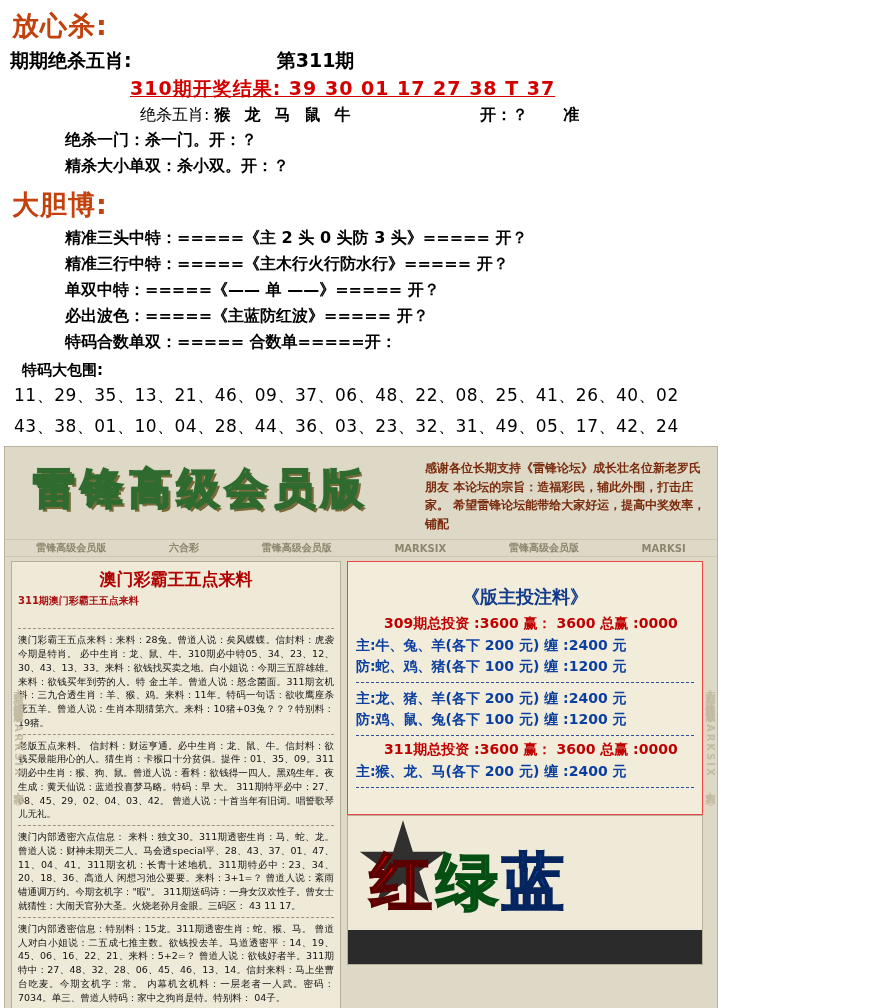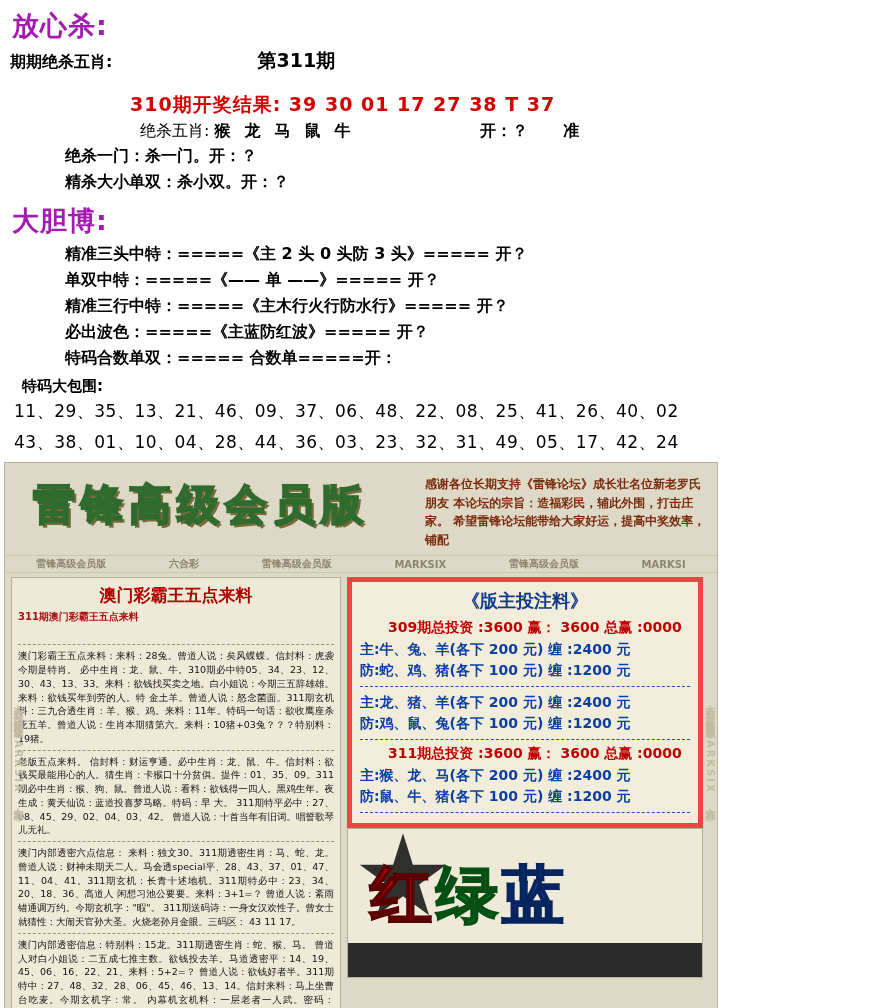--- a/index.html
+++ b/index.html
@@ -7,31 +7,32 @@
     width:888px;
     background:#ffffff;
     font-family:"DejaVu Sans","Liberation Sans",sans-serif;
     color:#000;
   }
   .page{position:relative;width:888px;min-height:1008px;overflow:hidden;}
 
   
   .top{padding:6px 10px 0 10px;}
   .h-red{
-    color:#a21caf;font-weight:bold;font-size:27px;letter-spacing:1px;
+    color:#c2410c;font-weight:bold;font-size:27px;letter-spacing:1px;
     margin:2px 0 4px 2px;
   }
   .row{display:block;line-height:1.35;}
-  .lbl{font-weight:bold;font-size:16px;margin-top:38px;}
+  .lbl{font-weight:bold;font-size:19px;margin-top:38px;}
   .center-title{
     display:inline-block;margin-left:140px;font-weight:bold;font-size:19px;
   }
   .result-line{
-    color:#d40000;font-weight:bold;font-size:19px;margin:18px 0 2px 120px;
+    color:#d40000;font-weight:bold;font-size:19px;margin:2px 0 2px 120px;
     letter-spacing:1px;
+    text-decoration:underline;
   }
   .indent1{margin-left:130px;font-weight:normal;font-size:16px;margin-top:24px;}
   .kai{margin-left:110px;font-weight:bold;font-size:16px;}
   .zhun{margin-left:30px;font-weight:bold;font-size:16px;}
   .zodiacs span{margin-right:14px;}
   .bold16{font-weight:bold;font-size:16px;}
   .sec2-row{margin:5px 0 5px 55px;font-weight:bold;font-size:16px;}
   .tema-title{font-weight:bold;font-size:15px;margin:8px 0 4px 4px;padding-left:8px;}
   .num-line{font-size:17px;margin:4px 0 8px 4px;letter-spacing:0.5px;}
 
@@ -73,21 +74,21 @@
   .cardA-title{
     text-align:center;color:#b00000;font-weight:bold;font-size:17px;
     margin:2px 0 3px 0;
   }
   .sub-red{color:#a11;font-size:10px;font-weight:bold;margin-bottom:20px;}
   .tiny{font-size:9.5px;line-height:1.45;color:#111;text-align:justify;}
   .divider{border-top:1px dashed #9a9378;margin:4px 0;}
 
   
   .cardB{
-    background:#f2ecdb;border:5px solid #ef4444;padding:5px 8px;
+    background:#f2ecdb;border:1px solid #ef4444;padding:21px 8px;
   }
   .cardB-title{
     text-align:center;color:#123a8a;font-weight:bold;font-size:18px;
     margin:2px 0 6px 0;
   }
   .blk{margin-bottom:4px;}
   .blk-hd{color:#c00000;font-weight:bold;font-size:14px;margin-bottom:2px;margin-left:28px;}
   .blk-ln{color:#0b3fa0;font-weight:bold;font-size:14px;line-height:1.5;}
   .dash{border-top:1px dashed #2a4fa0;margin:5px 0;}
 
@@ -144,22 +145,22 @@
       <span class="kai">开：？</span>
       <span class="zhun">准</span>
     </div>
 
     <div class="sec2-row">绝杀一门：杀一门。开：？</div>
     <div class="sec2-row">精杀大小单双：杀小双。开：？</div>
 
     <div class="h-red" style="margin-top:10px;">大胆博:</div>
 
     <div class="sec2-row">精准三头中特：=====《主 2 头 0 头防 3 头》===== 开？</div>
+    <div class="sec2-row">精准三行中特：=====《主木行火行防水行》===== 开？</div>
     <div class="sec2-row">单双中特：=====《—— 单 ——》===== 开？</div>
-    <div class="sec2-row">精准三行中特：=====《主木行火行防水行》===== 开？</div>
     <div class="sec2-row">必出波色：=====《主蓝防红波》===== 开？</div>
     <div class="sec2-row">特码合数单双：===== 合数单=====开：</div>
 
     <div class="tema-title">特码大包围:</div>
     <div class="num-line">11、29、35、13、21、46、09、37、06、48、22、08、25、41、26、40、02</div>
     <div class="num-line">43、38、01、10、04、28、44、36、03、23、32、31、49、05、17、42、24</div>
   </div>
 
   <div class="poster">
 
@@ -212,21 +213,20 @@
 
           <div class="blk">
             <div class="blk-ln">主:龙、猪、羊(各下 200 元)  缠 :2400 元</div>
             <div class="blk-ln">防:鸡、鼠、兔(各下 100 元)  缠 :1200 元</div>
           </div>
           <div class="dash"></div>
 
           <div class="blk">
             <div class="blk-hd">311期总投资 :3600 赢： 3600  总赢 :0000</div>
             <div class="blk-ln">主:猴、龙、马(各下 200 元)  缠 :2400 元</div>
-            <div class="blk-ln">防:鼠、牛、猪(各下 100 元)  缠 :1200 元</div>
           </div>
           <div class="dash"></div>
         </div>
 
         <div class="rgb-card">
           <div class="star"></div>
           <div class="rgb-text">
             <span class="r">红</span><span class="g">绿</span><span class="b">蓝</span>
           </div>
           <div class="rgb-band"></div>

